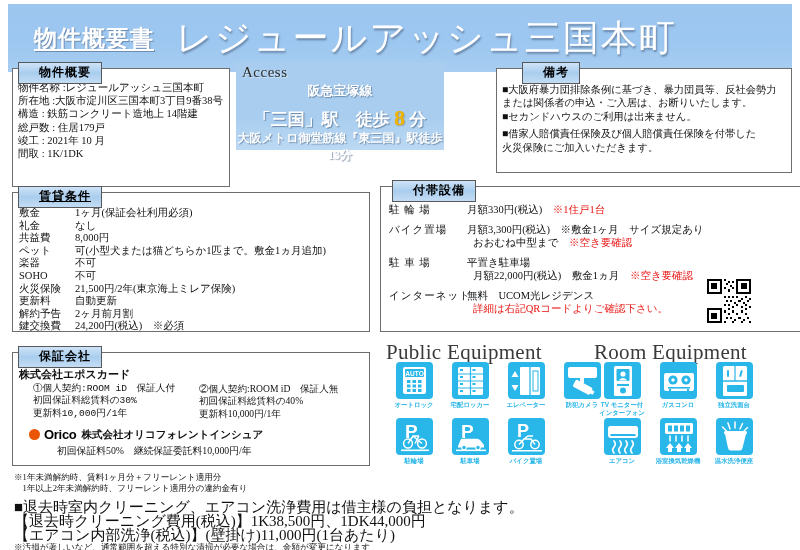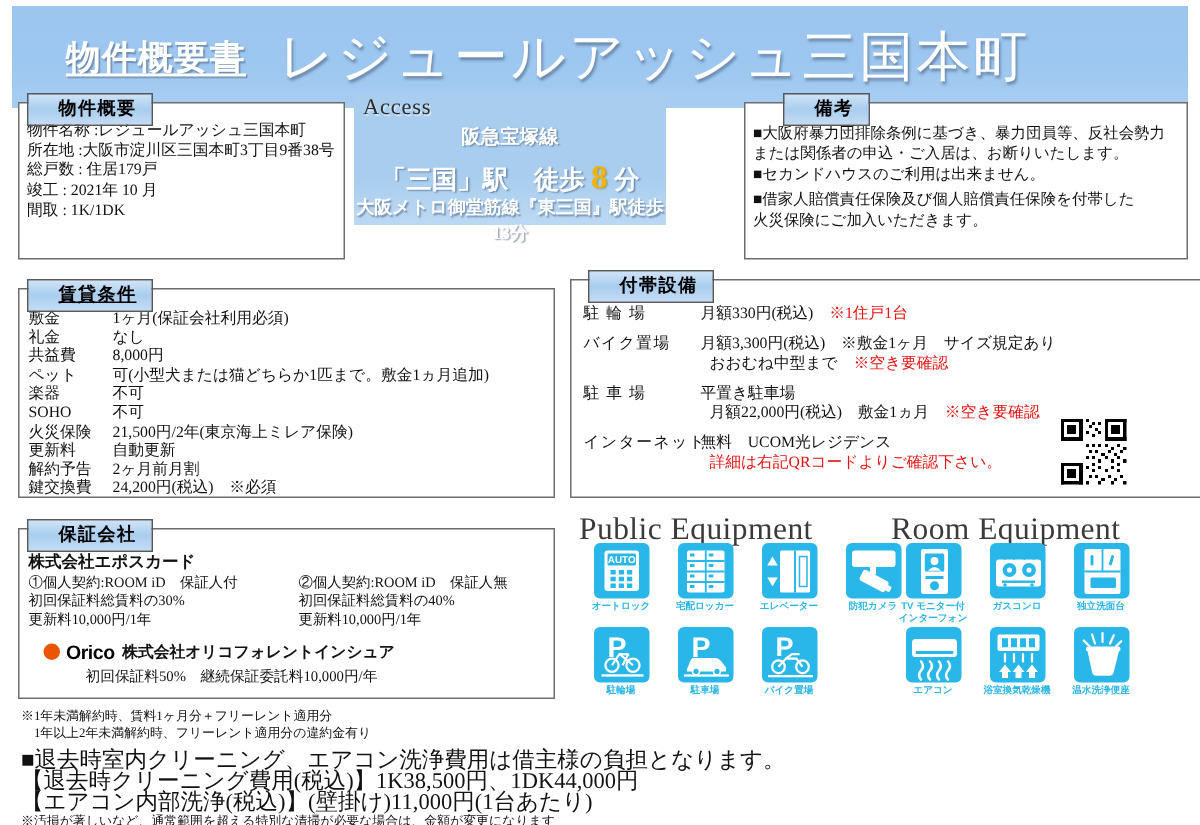--- a/index.html
+++ b/index.html
@@ -10,21 +10,21 @@
     color:#111;
     overflow:hidden;
     position:relative;
   }
   .page{position:relative;width:800px;height:550px;}
 
   
   .header{
     position:absolute;left:8px;top:4px;width:784px;height:68px;
     background:linear-gradient(180deg,#9dc6ef 0%,#9cc7f0 55%,#a8cdf1 100%);
-    display:flex;align-items:center;padding-left:36px;box-sizing:border-box;
+    display:flex;align-items:center;padding-left:26px;box-sizing:border-box;
   }
   .hdr-sub{
     font-size:23px;font-weight:bold;color:#fff;
     text-decoration:underline;text-underline-offset:3px;
     text-shadow:1px 1px 1px rgba(70,90,120,.55);
     letter-spacing:1px;white-space:nowrap;
   }
   .hdr-title{
     font-size:36px;font-weight:normal;color:#fff;margin-left:22px;
     text-shadow:1px 2px 2px rgba(70,90,120,.6);
@@ -34,21 +34,21 @@
   
   .box{position:absolute;border:1px solid #6d6d6d;box-sizing:border-box;background:#fff;}
   .badge{
     position:absolute;background:linear-gradient(180deg,#cfe3f7 0%,#a9cdee 50%,#c4dcf4 100%);
     border:1px solid #55595c;font-size:12px;font-weight:bold;color:#000;
     padding:1px 10px 2px 20px;white-space:nowrap;letter-spacing:1px;
     font-family:"Liberation Serif","DejaVu Serif",serif;
   }
 
   
-  #overview{left:12px;top:68px;width:218px;height:105px;}
+  #overview{left:12px;top:68px;width:218px;height:119px;}
   .ov-list{position:absolute;left:5px;top:12px;font-size:10.5px;line-height:13.2px;white-space:nowrap;}
 
   
   #access{
     position:absolute;left:236px;top:62px;width:208px;height:88px;
     background:linear-gradient(180deg,#a8cdef 0%,#a8cdef 62%,#bcd9f3 100%);
   }
   .acc-label{position:absolute;left:6px;top:2px;font-size:15px;color:#2b2b2b;
     text-shadow:1px 1px 0 rgba(255,255,255,.5);letter-spacing:.5px;}
   .acc-line{position:absolute;top:20px;width:100%;text-align:center;font-size:13px;font-weight:bold;color:#fff;
@@ -79,21 +79,21 @@
   .red{color:#e8110f;}
 
   
   #qr{position:absolute;right:88px;bottom:8px;width:44px;height:44px;}
 
   
   #guarantor{left:12px;top:352px;width:358px;height:114px;}
   .g-title{position:absolute;left:6px;top:14px;font-size:11px;font-weight:bold;
     font-family:"Liberation Sans","DejaVu Sans",sans-serif;}
   .g-col{position:absolute;font-size:9.6px;line-height:12.4px;white-space:nowrap;}
-  .g-col.l{left:6px;top:30px;}
+  .g-col.l{left:20px;top:30px;font-family:Liberation Mono, monospace;}
   .g-col.r{left:186px;top:30px;}
   .g-orico{position:absolute;left:16px;top:74px;display:flex;align-items:center;}
   .orico-dot{width:11px;height:11px;border-radius:50%;background:#ea5504;margin-right:4px;}
   .orico-word{font-family:"Liberation Sans","DejaVu Sans",sans-serif;font-weight:bold;
     font-size:13px;color:#000000;letter-spacing:-.3px;margin-right:5px;}
   .orico-jp{font-family:"Liberation Sans","DejaVu Sans",sans-serif;font-weight:bold;font-size:10.5px;}
   .g-orico-sub{position:absolute;left:44px;top:92px;font-size:9.8px;white-space:nowrap;}
 
   
   #notes{position:absolute;left:14px;top:472px;width:420px;font-size:9.6px;line-height:12.6px;white-space:nowrap;}
@@ -117,20 +117,21 @@
 
   <div class="header">
     <span class="hdr-sub">物件概要書</span>
     <span class="hdr-title">レジュールアッシュ三国本町</span>
   </div>
 
   <div class="box" id="overview">
     <div class="ov-list" id="ov-list">
         <div>物件名称 :レジュールアッシュ三国本町</div>
         <div>所在地 :大阪市淀川区三国本町3丁目9番38号</div>
+        <div>構造 : 鉄筋コンクリート造地上 14階建</div>
         <div>総戸数 : 住居179戸</div>
         <div>竣工 : 2021年 10 月</div>
         <div>間取 : 1K/1DK</div>
       </div>
   </div>
   <div class="badge" style="left:18px;top:62px;">物件概要</div>
 
   <div id="access">
     <div class="acc-label">Access</div>
     <div class="acc-line">阪急宝塚線</div>

